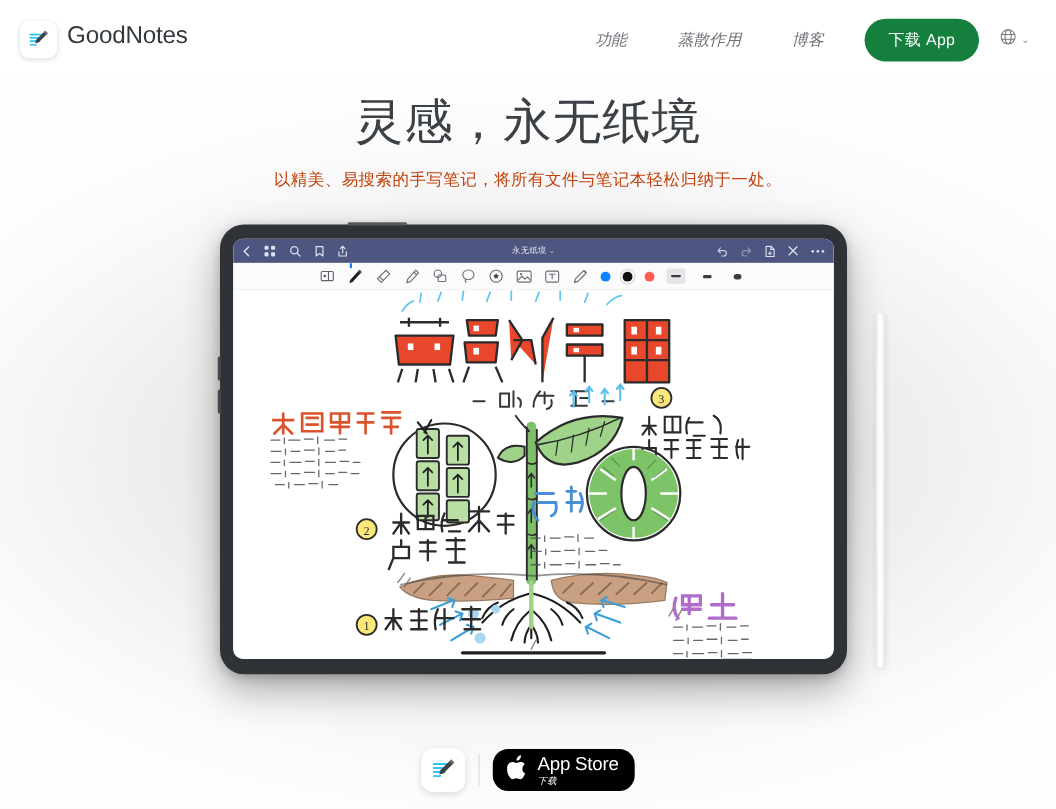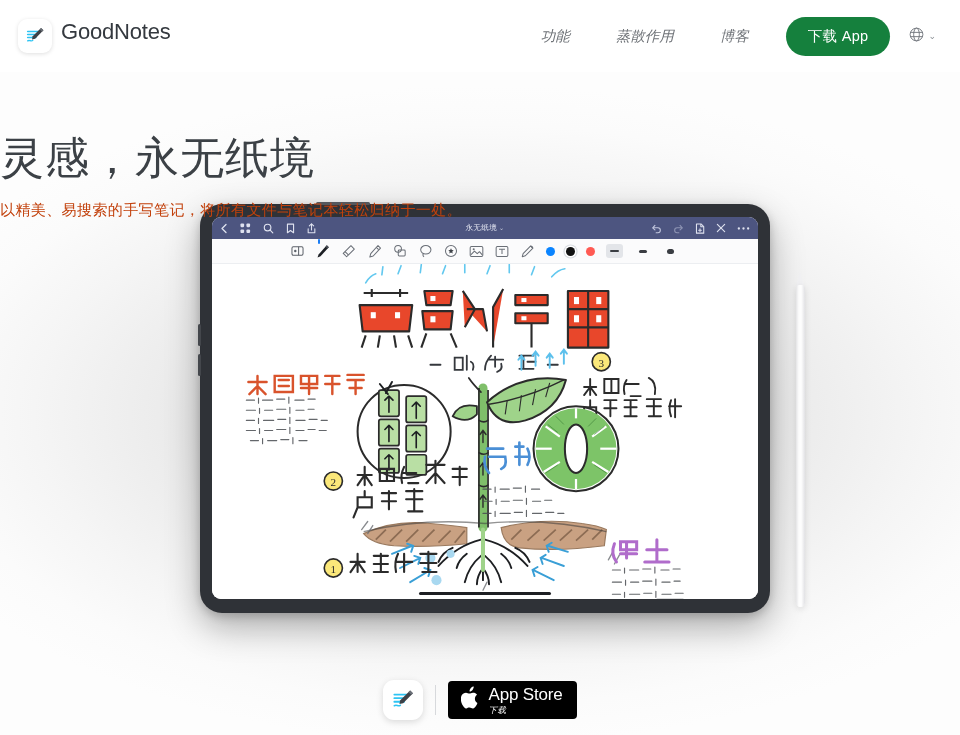--- a/index.html
+++ b/index.html
@@ -46,21 +46,21 @@
   }
   .globe-wrap {
     display: flex; align-items: center; gap: 3px;
     margin-left: 18px; margin-right: 6px; cursor: pointer;
   }
   .chev { font-size: 9px; color: #8b9096; }
 
   
   .hero {
     position: absolute; top: 84px; left: 0; width: 960px;
-    z-index: 5; margin-top: 47px;
+    text-align: center; z-index: 5;
   }
   .hero-title {
     font-size: 44px; color: #3c4146; font-weight: 400;
     letter-spacing: 1px; line-height: 1.22;
   }
   .hero-sub {
     margin-top: 16px;
     font-size: 15px; color: #c2410c; font-weight: 400; letter-spacing: .4px;
   }
 
@@ -157,21 +157,21 @@
     display: flex; align-items: center; justify-content: center; gap: 0;
     z-index: 10;
   }
   .store-logo {
     width: 40px; height: 40px; border-radius: 11px; background: #fff;
     box-shadow: 0 2px 7px rgba(0,0,0,0.14);
     display: flex; align-items: center; justify-content: center;
   }
   .store-div { width: 1px; height: 30px; background: #d7d9dc; margin: 0 12px; }
   .appstore-badge {
-    background: #000; border-radius: 4px; height: 38px;
+    background: #000; border-radius: 14px; height: 38px;
     display: flex; align-items: center; gap: 8px;
     padding: 0 15px 0 13px; cursor: pointer;
   }
   .appstore-text { display: flex; flex-direction: column; line-height: 1; }
   .appstore-main { color: #fff; font-size: 17px; letter-spacing: -.2px; }
   .appstore-sub { color: #fff; font-size: 8.5px; margin-top: 3px; letter-spacing: .5px; font-style: italic; }
 </style>
 </head>
 <body>
 

